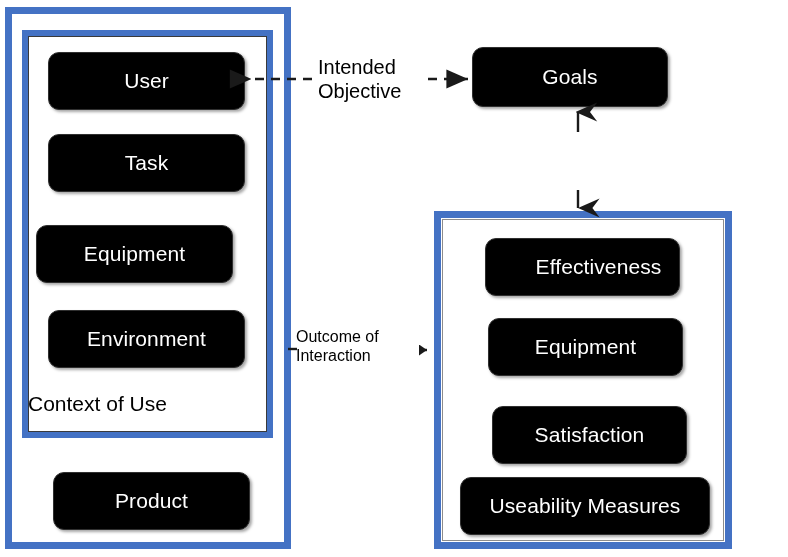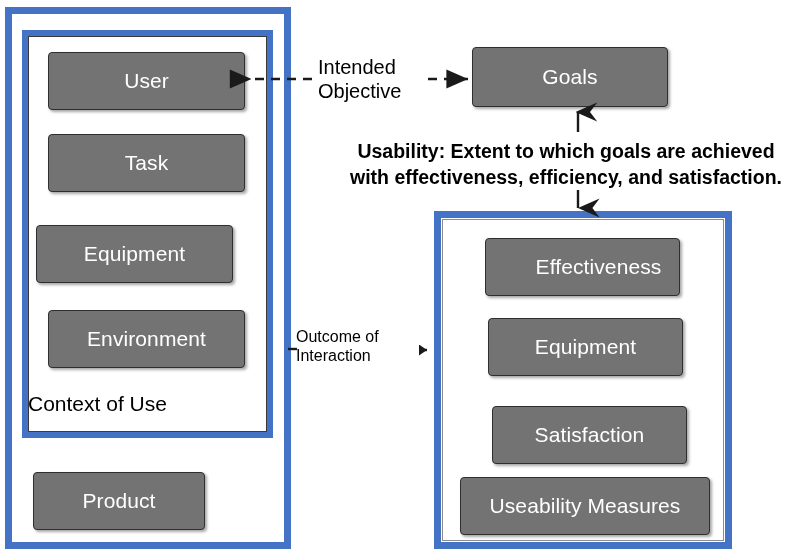--- a/index.html
+++ b/index.html
@@ -45,40 +45,40 @@
   #measures-inner-hairline {
     left: 442px; top: 219px;
     width: 282px; height: 322px;
     border: 1px solid #8c8c8c;
   }
 
   
   .node {
     position: absolute;
     box-sizing: border-box;
-    background: #737373;
+    background: #000000;
     border: 1.5px solid #2f2f2f;
-    border-radius: 4px;
+    border-radius: 11px;
     color: #ffffff;
     display: flex;
     align-items: center;
     justify-content: center;
     text-align: center;
     font-size: 21px;
     line-height: 1.1;
     box-shadow: 2px 2px 3px rgba(0,0,0,0.35);
     letter-spacing: 0.1px;
     white-space: nowrap;
   }
 
   #node-user        { left: 48px;  top: 52px;  width: 197px; height: 58px; }
   #node-task        { left: 48px;  top: 134px; width: 197px; height: 58px; }
   #node-equipment   { left: 36px;  top: 225px; width: 197px; height: 58px; }
   #node-environment { left: 48px;  top: 310px; width: 197px; height: 58px; }
-  #node-product     { left: 33px;  top: 472px; width: 172px; height: 58px; }
+  #node-product     { left: 53px;  top: 472px; width: 197px; height: 58px; }
   #node-goals       { left: 472px; top: 47px;  width: 196px; height: 60px; }
 
   #node-effectiveness { left: 485px; top: 238px; width: 195px; height: 58px; padding-left: 32px; }
   #node-efficiency    { left: 488px; top: 318px; width: 195px; height: 58px; }
   #node-satisfaction  { left: 492px; top: 406px; width: 195px; height: 58px; }
   #node-useability    { left: 460px; top: 477px; width: 250px; height: 58px; }
 
   
   .plain-label {
     position: absolute;
@@ -139,21 +139,20 @@
 
   <div class="plain-label" id="label-context-of-use">Context of Use</div>
 
   <div class="node" id="node-product">Product</div>
 
   <div class="node" id="node-goals">Goals</div>
 
   <div class="plain-label" id="label-intended-objective">Intended
 Objective</div>
 
-  <div class="plain-label" id="label-usability-definition">Usability: Extent to which goals are achieved with effectiveness, efficiency, and satisfaction.</div>
 
   <div class="plain-label" id="label-outcome-of-interaction">Outcome of
 Interaction</div>
 
   <div class="frame" id="measures-outer-frame"></div>
   <div class="frame" id="measures-inner-hairline"></div>
 
   <div class="node" id="node-effectiveness">Effectiveness</div>
 
   <div class="node" id="node-efficiency">Equipment</div>

